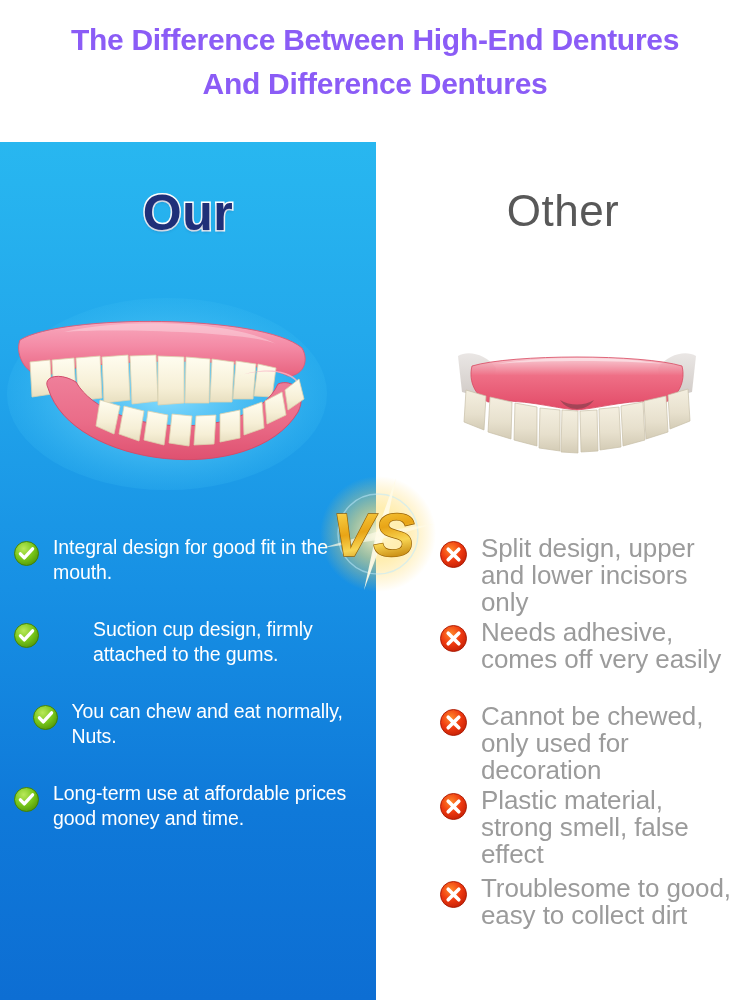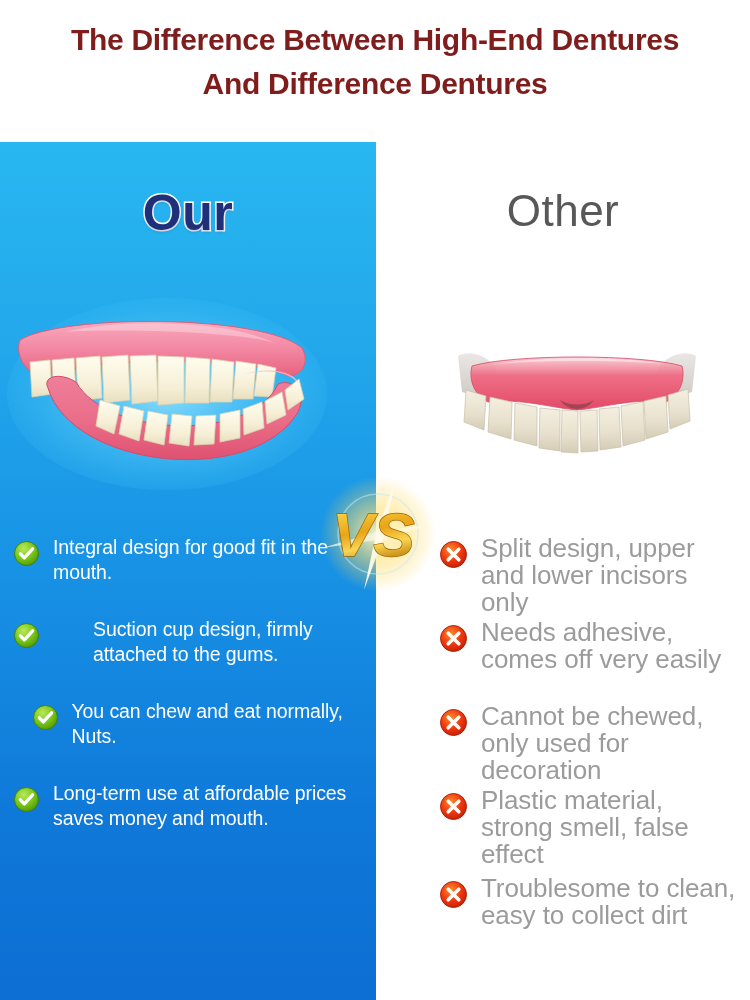--- a/index.html
+++ b/index.html
@@ -20,21 +20,21 @@
     position: absolute;
     left: 0;
     top: 0;
     width: 750px;
     height: 142px;
     text-align: center;
     padding-top: 18px;
     box-sizing: border-box;
   }
   .title-line {
-    color: #7f1d1d;
+    color: #8b5cf6;
     font-weight: bold;
     font-size: 30px;
     letter-spacing: -0.3px;
     line-height: 44px;
     white-space: nowrap;
     font-family: "Liberation Sans", sans-serif;
   }
 
   
   .panels {
@@ -265,21 +265,21 @@
         </span>
         <span class="txt txt-left">You can chew and eat normally, Nuts.</span>
       </div>
       <div class="feat">
         <span class="icon">
           <svg class="ico-check" width="25" height="25" viewBox="0 0 25 25">
             <circle cx="12.5" cy="12.5" r="12" fill="url(#gckA)" stroke="#3f7d04" stroke-width="0.9"></circle>
             <path d="M6.4 12.8 l3.9 4.1 8.3 -9.1" fill="none" stroke="#ffffff" stroke-width="3.3" stroke-linecap="round" stroke-linejoin="round"></path>
           </svg>
         </span>
-        <span class="txt txt-left" style="max-width:320px;">Long-term use at affordable prices saves money and mouth.</span>
+        <span class="txt txt-left" style="max-width:320px;">Long-term use at affordable prices good money and time.</span>
       </div>
     </div>
   </div>
 
   <div class="panel-right">
 
     <div class="head-other">Other</div>
 
     <div class="img-right">
       <svg viewBox="0 0 250 125" width="250" height="125" aria-hidden="true">
@@ -366,21 +366,21 @@
         </span>
         <span class="txt txt-right">Plastic material, strong smell, false effect</span>
       </div>
       <div class="feat">
         <span class="icon">
           <svg class="ico-cross" width="27" height="27" viewBox="0 0 27 27">
             <circle cx="13.5" cy="13.5" r="13" fill="url(#gxA)" stroke="#a81802" stroke-width="0.9"></circle>
             <path d="M8.2 8.2 L18.8 18.8 M18.8 8.2 L8.2 18.8" stroke="#ffffff" stroke-width="3.6" stroke-linecap="round"></path>
           </svg>
         </span>
-        <span class="txt txt-right">Troublesome to clean, easy to collect dirt</span>
+        <span class="txt txt-right">Troublesome to good, easy to collect dirt</span>
       </div>
     </div>
   </div>
 
   <div class="vs-badge">
     <svg viewBox="0 0 120 120" width="120" height="120" aria-hidden="true">
       <defs>
         <radialGradient id="burst" cx="50%" cy="50%" r="50%">
           <stop offset="0%" stop-color="#fff9d6" stop-opacity="0.95"></stop>
           <stop offset="45%" stop-color="#ffe071" stop-opacity="0.55"></stop>

